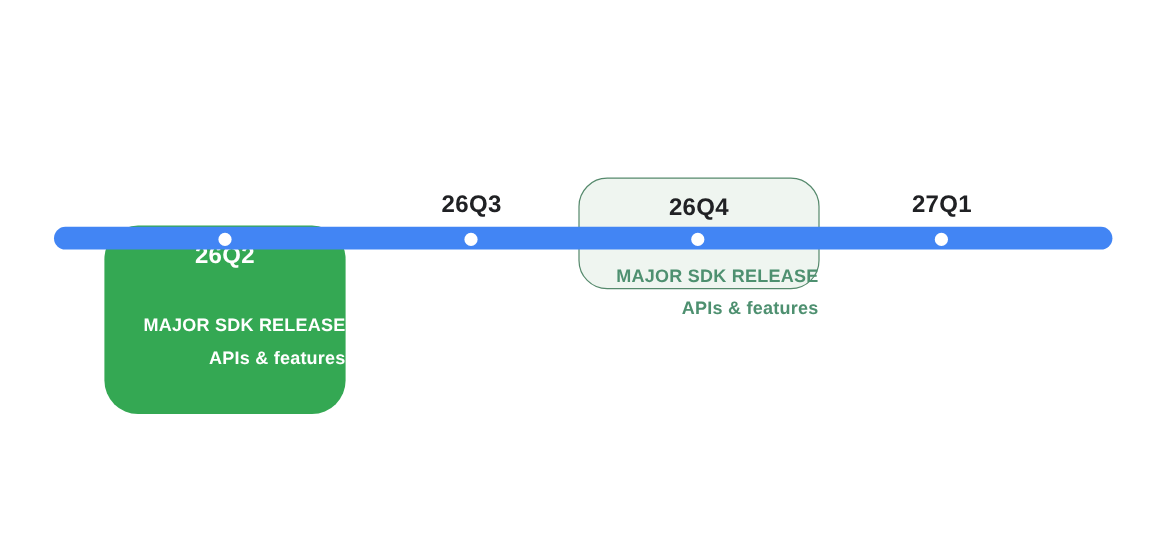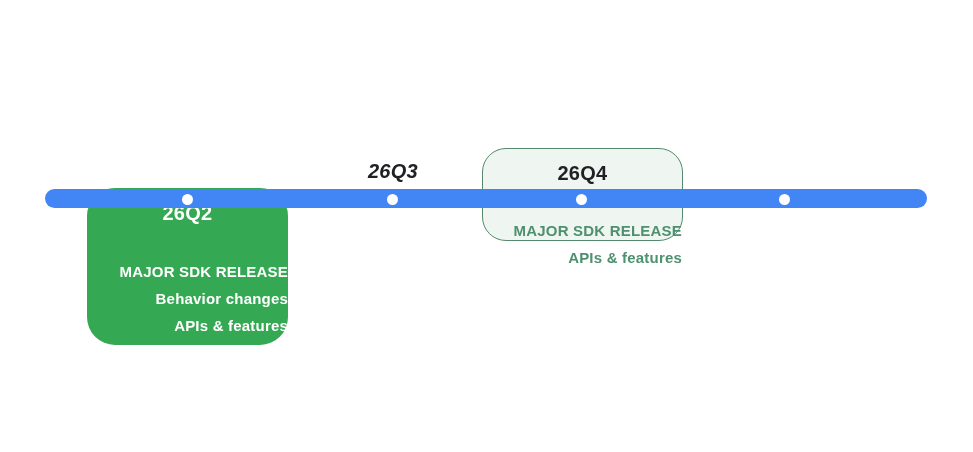--- a/index.html
+++ b/index.html
@@ -89,46 +89,46 @@
     position: absolute;
     top: 160px;
     width: 120px;
     text-align: center;
     font-size: 20px;
     font-weight: 600;
     letter-spacing: 0.3px;
     color: var(--dark, #202124);
     z-index: 1;
   }
-  .label-26q3 { left: 333px; font-style: italic; }
+  .label-26q3 { left: 333px; }
   .label-27q1 { left: 725px; }
 </style>
 </head>
 <body>
 
 <div class="stage">
 
   <div class="card solid">
     <div class="card-title">26Q2</div>
     <div class="card-body">
       <div>MAJOR SDK RELEASE</div>
-      <div>Behavior changes</div>
       <div>APIs &amp; features</div>
     </div>
   </div>
 
   <div class="card outline">
     <div class="card-title">26Q4</div>
     <div class="card-body">
       <div>MAJOR SDK RELEASE</div>
       <div>APIs &amp; features</div>
     </div>
   </div>
 
   <div class="plain-label label-26q3">26Q3</div>
+  <div class="plain-label label-27q1">27Q1</div>
 
   <div class="bar"></div>
 
   <div class="dot dot-26q2"></div>
   <div class="dot dot-26q3"></div>
   <div class="dot dot-26q4"></div>
   <div class="dot dot-27q1"></div>
 
 </div>
 

